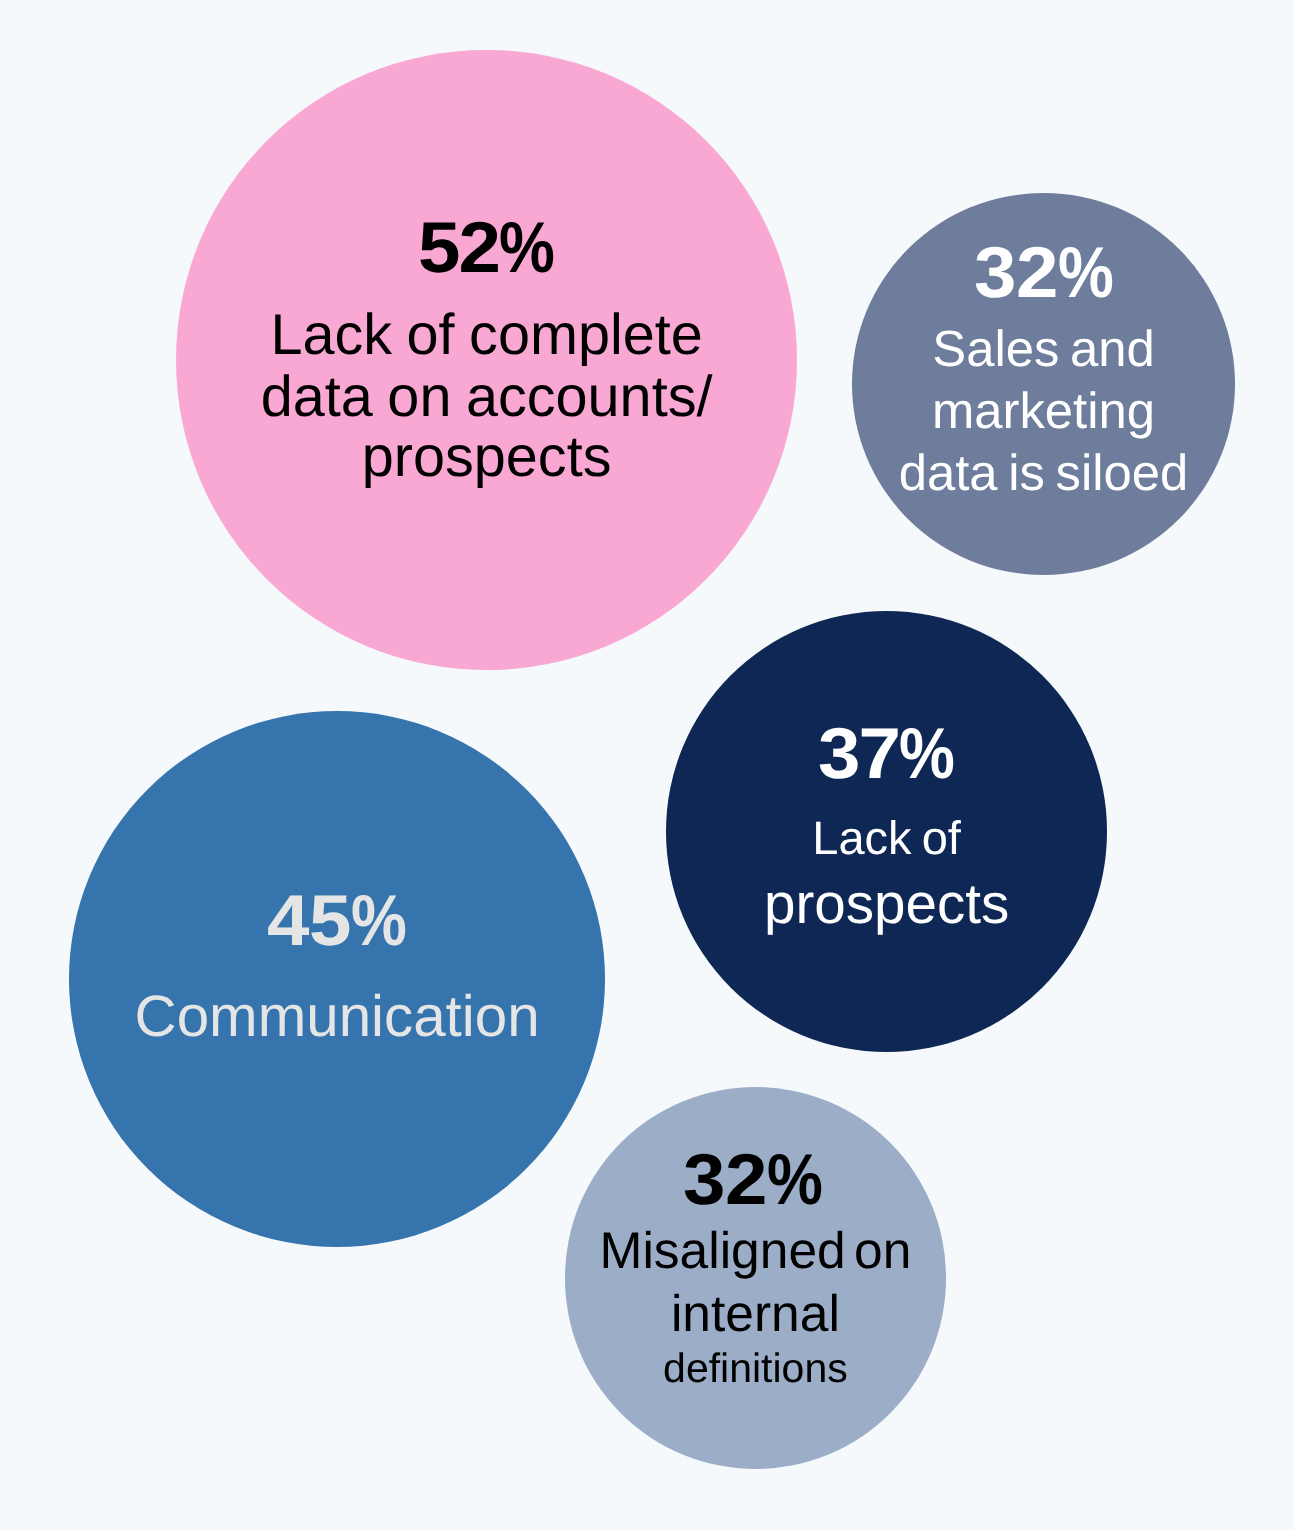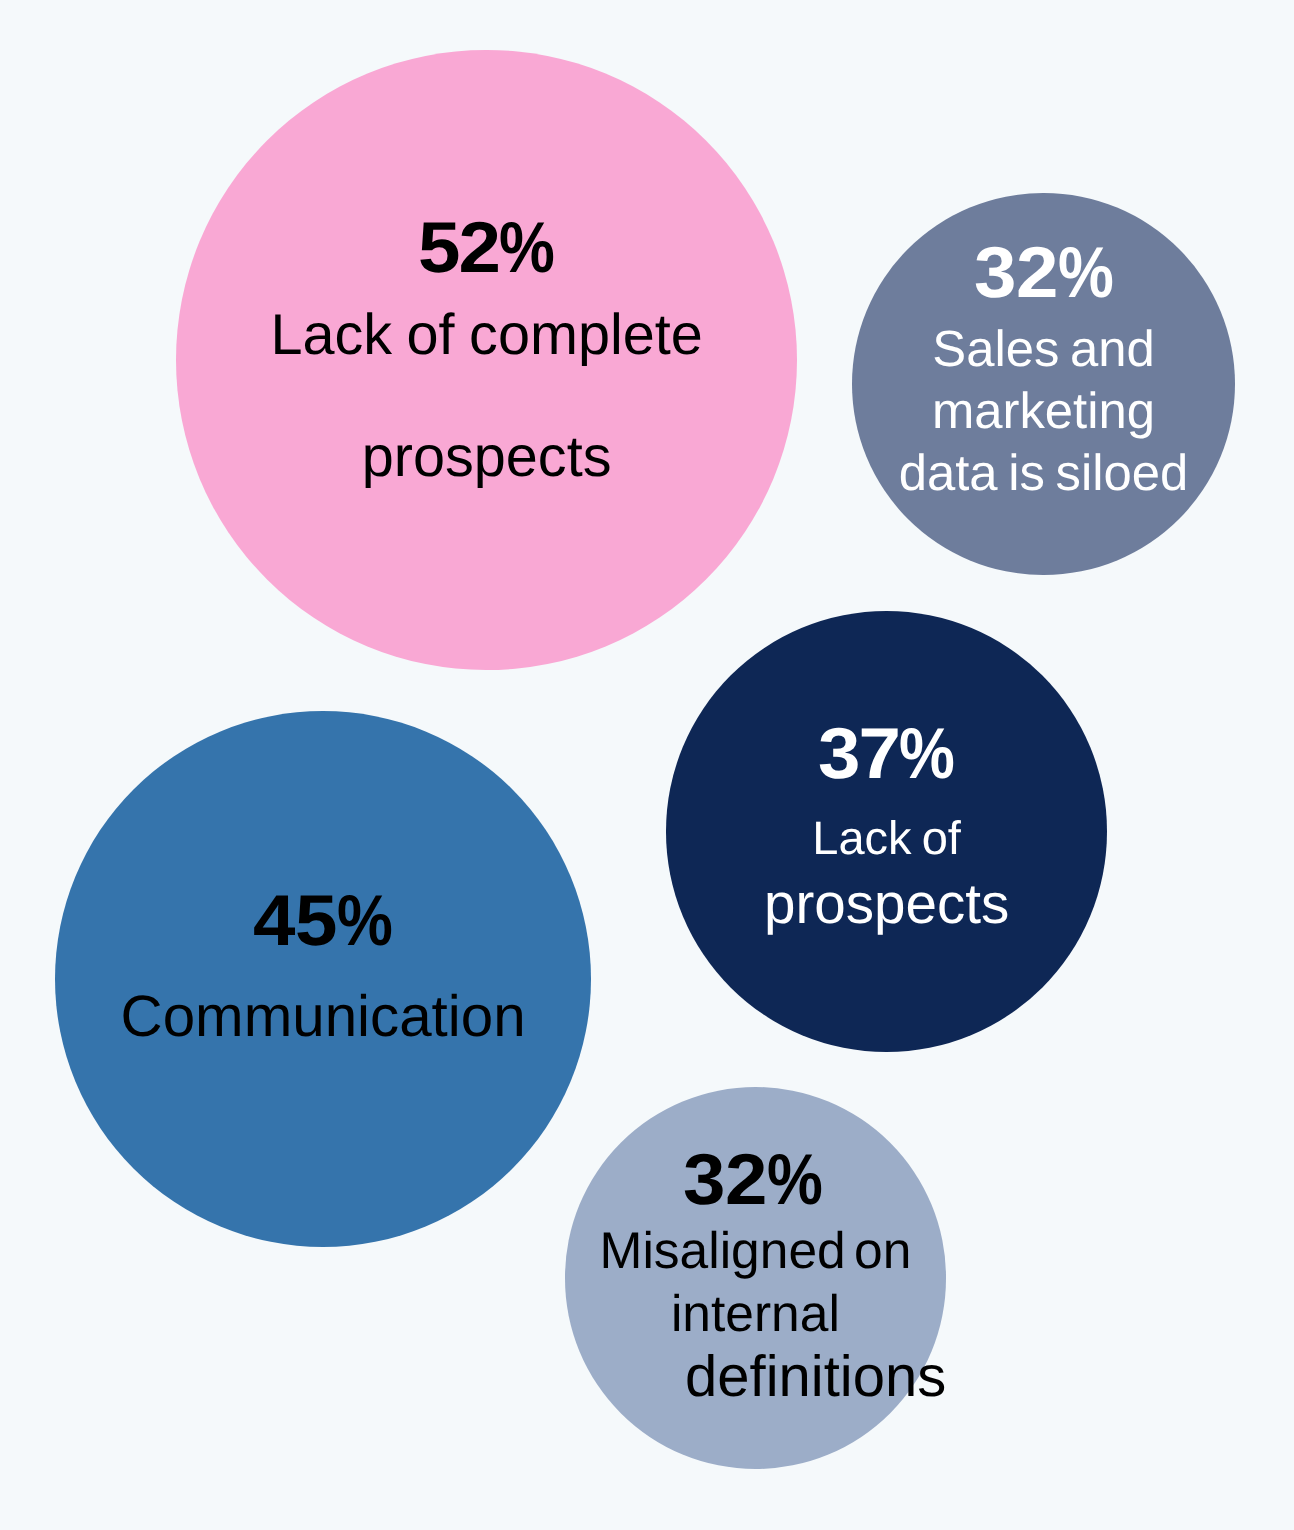--- a/index.html
+++ b/index.html
@@ -53,49 +53,50 @@
 </head>
 <body style="background: rgb(245, 249, 251);">
 
 <div class="stage">
 
   <div class="bubble" style="left: 176.3px; top: 49.8px; width: 620.6px; height: 620.6px; background: #f9a8d4; color: rgb(0, 0, 0);">
     <div class="pct" style="font-size: 72px; letter-spacing: -1.9px; top: 162.238px;">
       <span class="pctdigits" style="transform: scaleX(1.06); margin-right: 4.56px;">52</span><span class="pctsign" style="transform: scaleX(0.872); margin-right: -6.036px;">%</span>
     </div>
     <div class="line" style="font-size: 57.6px; word-spacing: -1.5px; top: 257.23px;">Lack of complete</div>
+    <div class="line" style="font-size: 57.6px; word-spacing: -1.5px; top: 319.13px;">data on accounts/</div>
     <div class="line" style="font-size: 57.6px; word-spacing: -1.5px; top: 379.63px;">prospects</div>
   </div>
 
   <div class="bubble" style="left: 852.4px; top: 193px; width: 382.2px; height: 382.2px; background: rgb(110, 125, 156); color: rgb(255, 255, 255);">
     <div class="pct" style="font-size: 72px; letter-spacing: -0.4px; top: 44.3376px;">
       <span class="pctdigits" style="transform: scaleX(1.06); margin-right: 4.74px;">32</span><span class="pctsign" style="transform: scaleX(0.872); margin-right: -7.792px;">%</span>
     </div>
     <div class="line" style="font-size: 50.8px; word-spacing: -3.5px; top: 131.288px;">Sales and</div>
     <div class="line" style="font-size: 50.8px; word-spacing: -3.5px; top: 193.188px;">marketing</div>
     <div class="line" style="font-size: 50.8px; word-spacing: -3.5px; top: 254.688px;">data is siloed</div>
   </div>
 
   <div class="bubble" style="left: 666.25px; top: 611.15px; width: 440.7px; height: 440.7px; background: rgb(14, 39, 85); color: rgb(255, 255, 255);">
     <div class="pct" style="font-size: 72px; letter-spacing: -1.8px; top: 106.388px;">
       <span class="pctdigits" style="transform: scaleX(1.06); margin-right: 4.62px;">37</span><span class="pctsign" style="transform: scaleX(0.872); margin-right: -6.136px;">%</span>
     </div>
     <div class="line" style="font-size: 47px; word-spacing: -3px; top: 202.527px;">Lack of</div>
     <div class="line" style="font-size: 56.6px; word-spacing: -3px; top: 264.427px;">prospects</div>
   </div>
 
-  <div class="bubble" style="left: 55px; top: 710.6px; width: 536.2px; height: 536.2px; background: rgb(53, 116, 172); color: #000000;">
+  <div class="bubble" style="left: 69px; top: 710.6px; width: 536.2px; height: 536.2px; background: rgb(53, 116, 172); color: #e5e5e5;">
     <div class="pct" style="font-size: 72px; letter-spacing: -0.4px; top: 174.138px;">
       <span class="pctdigits" style="transform: scaleX(1.06); margin-right: 4.74px;">45</span><span class="pctsign" style="transform: scaleX(0.872); margin-right: -7.792px;">%</span>
     </div>
     <div class="line" style="font-size: 58.3px; top: 277.337px;">Communication</div>
   </div>
 
   <div class="bubble" style="left: 564.55px; top: 1086.85px; width: 381.7px; height: 381.7px; background: rgb(156, 173, 200); color: rgb(0, 0, 0);">
     <div class="pct" style="font-size: 72px; letter-spacing: -0.4px; top: 56.6876px; margin-left: -2px;">
       <span class="pctdigits" style="transform: scaleX(1.06); margin-right: 4.74px;">32</span><span class="pctsign" style="transform: scaleX(0.872); margin-right: -7.792px;">%</span>
     </div>
     <div class="line" style="font-size: 51.5px; word-spacing: -6px; top: 138.345px;">Misaligned on</div>
     <div class="line" style="font-size: 51.5px; word-spacing: -6px; top: 200.945px;">internal</div>
-    <div class="line" style="font-size: 58px; word-spacing: -6px; top: 261.545px; text-align: right;">definitions</div>
+    <div class="line" style="font-size: 41px; word-spacing: -6px; top: 261.545px;">definitions</div>
   </div>
 
 </div>
 
 </body></html>

